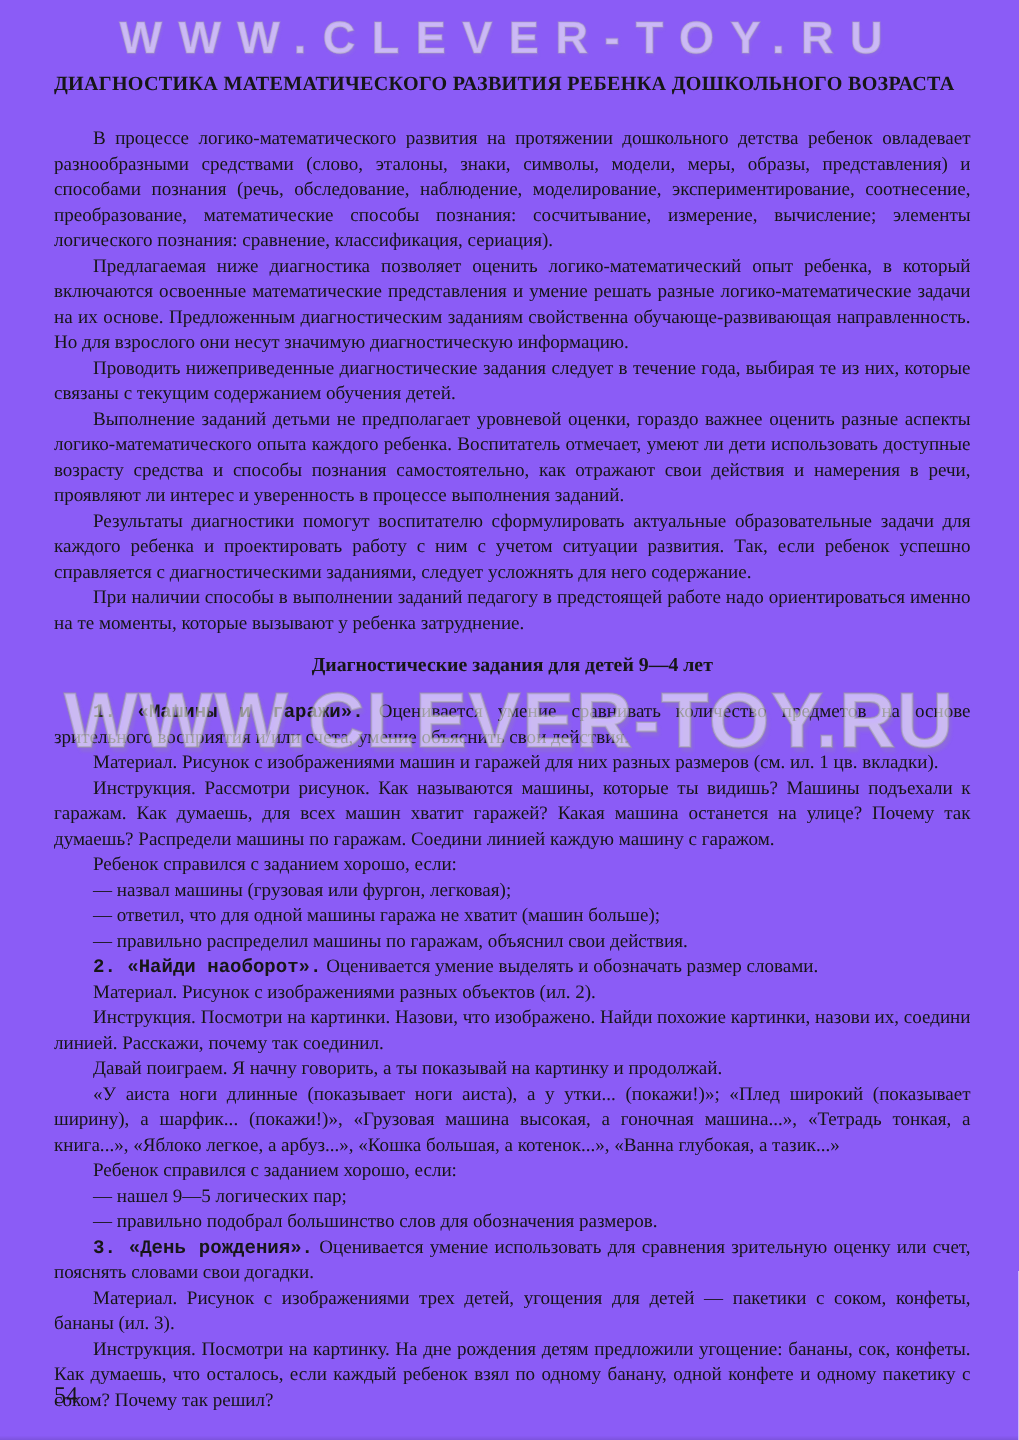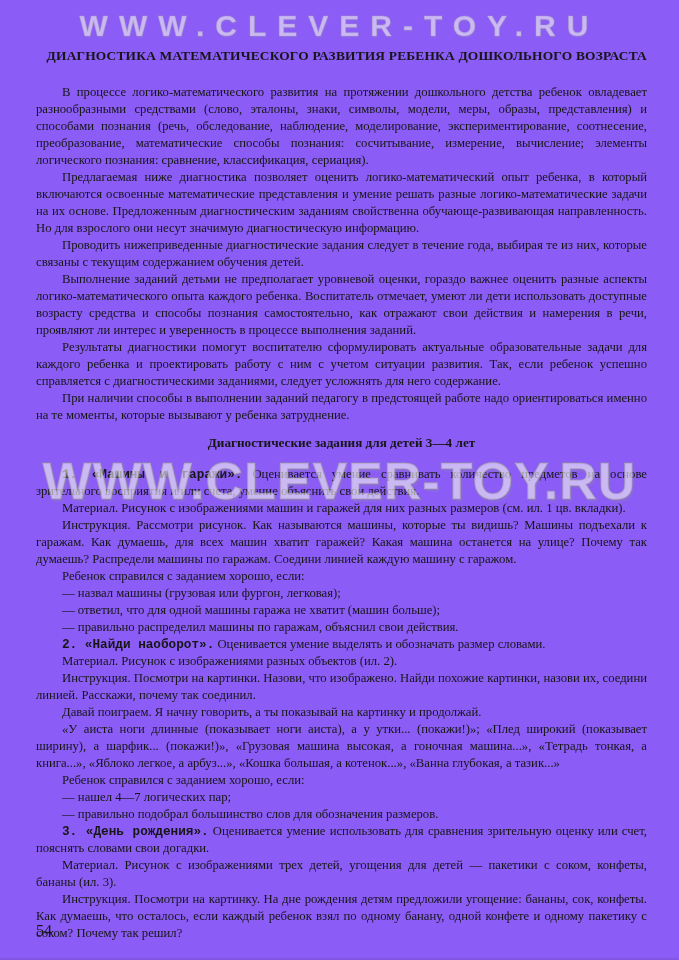--- a/index.html
+++ b/index.html
@@ -20,21 +20,21 @@
     position: absolute;
     left: 36px;
     top: 47px;
     width: 611px;
     z-index: 1;
   }
   .doc-title {
     font-size: 13.4px;
     line-height: 17px;
     font-weight: bold;
-    text-align: right;
+    text-align: left;
     letter-spacing: 0.2px;
     margin: 0 0 20px 0;
   }
   .body-p {
     font-size: 12.7px;
     line-height: 17px;
     margin: 0;
     text-indent: 26px;
     text-align: justify;
   }
@@ -100,37 +100,37 @@
 
     <h1 class="doc-title">ДИАГНОСТИКА МАТЕМАТИЧЕСКОГО РАЗВИТИЯ РЕБЕНКА ДОШКОЛЬНОГО ВОЗРАСТА</h1>
 
     <p class="body-p">В процессе логико-математического развития на протяжении дошкольного детства ребенок овладевает разнообразными средствами (слово, эталоны, знаки, символы, модели, меры, образы, представления) и способами познания (речь, обследование, наблюдение, моделирование, экспериментирование, соотнесение, преобразование, математические способы познания: сосчитывание, измерение, вычисление; элементы логического познания: сравнение, классификация, сериация).</p>
     <p class="body-p">Предлагаемая ниже диагностика позволяет оценить логико-математический опыт ребенка, в который включаются освоенные математические представления и умение решать разные логико-математические задачи на их основе. Предложенным диагностическим заданиям свойственна обучающе-развивающая направленность. Но для взрослого они несут значимую диагностическую информацию.</p>
     <p class="body-p">Проводить нижеприведенные диагностические задания следует в течение года, выбирая те из них, которые связаны с текущим содержанием обучения детей.</p>
     <p class="body-p">Выполнение заданий детьми не предполагает уровневой оценки, гораздо важнее оценить разные аспекты логико-математического опыта каждого ребенка. Воспитатель отмечает, умеют ли дети использовать доступные возрасту средства и способы познания самостоятельно, как отражают свои действия и намерения в речи, проявляют ли интерес и уверенность в процессе выполнения заданий.</p>
     <p class="body-p">Результаты диагностики помогут воспитателю сформулировать актуальные образовательные задачи для каждого ребенка и проектировать работу с ним с учетом ситуации развития. Так, если ребенок успешно справляется с диагностическими заданиями, следует усложнять для него содержание.</p>
     <p class="body-p">При наличии способы в выполнении заданий педагогу в предстоящей работе надо ориентироваться именно на те моменты, которые вызывают у ребенка затруднение.</p>
 
-    <h2 class="section-heading">Диагностические задания для детей 3—4 лет</h2>
+    <h2 class="section-heading">Диагностические задания для детей 9—4 лет</h2>
 
     <p class="body-p"><span class="run-bold">1. «Машины и гаражи».</span> <span>Оценивается умение сравнивать количество предметов на основе зрительного восприятия и/или счета, умение объяснить свои действия.</span></p>
     <p class="body-p"><span class="run-italic">Материал.</span> <span>Рисунок с изображениями машин и гаражей для них разных размеров (см. ил. 1 цв. вкладки).</span></p>
     <p class="body-p"><span class="run-italic">Инструкция.</span> <span>Рассмотри рисунок. Как называются машины, которые ты видишь? Машины подъехали к гаражам. Как думаешь, для всех машин хватит гаражей? Какая машина останется на улице? Почему так думаешь? Распредели машины по гаражам. Соедини линией каждую машину с гаражом.</span></p>
     <p class="body-p">Ребенок справился с заданием хорошо, если:</p>
     <p class="body-p">— назвал машины (грузовая или фургон, легковая);</p>
     <p class="body-p">— ответил, что для одной машины гаража не хватит (машин больше);</p>
     <p class="body-p">— правильно распределил машины по гаражам, объяснил свои действия.</p>
 
     <p class="body-p"><span class="run-bold">2. «Найди наоборот».</span> <span>Оценивается умение выделять и обозначать размер словами.</span></p>
     <p class="body-p"><span class="run-italic">Материал.</span> <span>Рисунок с изображениями разных объектов (ил. 2).</span></p>
     <p class="body-p"><span class="run-italic">Инструкция.</span> <span>Посмотри на картинки. Назови, что изображено. Найди похожие картинки, назови их, соедини линией. Расскажи, почему так соединил.</span></p>
     <p class="body-p">Давай поиграем. Я начну говорить, а ты показывай на картинку и продолжай.</p>
     <p class="body-p"><span>«У аиста ноги длинные (</span><span class="run-italic">показывает ноги аиста</span><span>), а у утки... (покажи!)»; «Плед широкий (</span><span class="run-italic">показывает ширину</span><span>), а шарфик... (покажи!)», «Грузовая машина высокая, а гоночная машина...», «Тетрадь тонкая, а книга...», «Яблоко легкое, а арбуз...», «Кошка большая, а котенок...», «Ванна глубокая, а тазик...»</span></p>
     <p class="body-p">Ребенок справился с заданием хорошо, если:</p>
-    <p class="body-p">— нашел 4—7 логических пар;</p>
+    <p class="body-p">— нашел 9—5 логических пар;</p>
     <p class="body-p">— правильно подобрал большинство слов для обозначения размеров.</p>
 
     <p class="body-p"><span class="run-bold">3. «День рождения».</span> <span>Оценивается умение использовать для сравнения зрительную оценку или счет, пояснять словами свои догадки.</span></p>
     <p class="body-p"><span class="run-italic">Материал.</span> <span>Рисунок с изображениями трех детей, угощения для детей — пакетики с соком, конфеты, бананы (ил. 3).</span></p>
     <p class="body-p"><span class="run-italic">Инструкция.</span> <span>Посмотри на картинку. На дне рождения детям предложили угощение: бананы, сок, конфеты. Как думаешь, что осталось, если каждый ребенок взял по одному банану, одной конфете и одному пакетику с соком? Почему так решил?</span></p>
 
   </div>
 
   <div class="page-number">54</div>
   <div class="scan-edge"></div>

